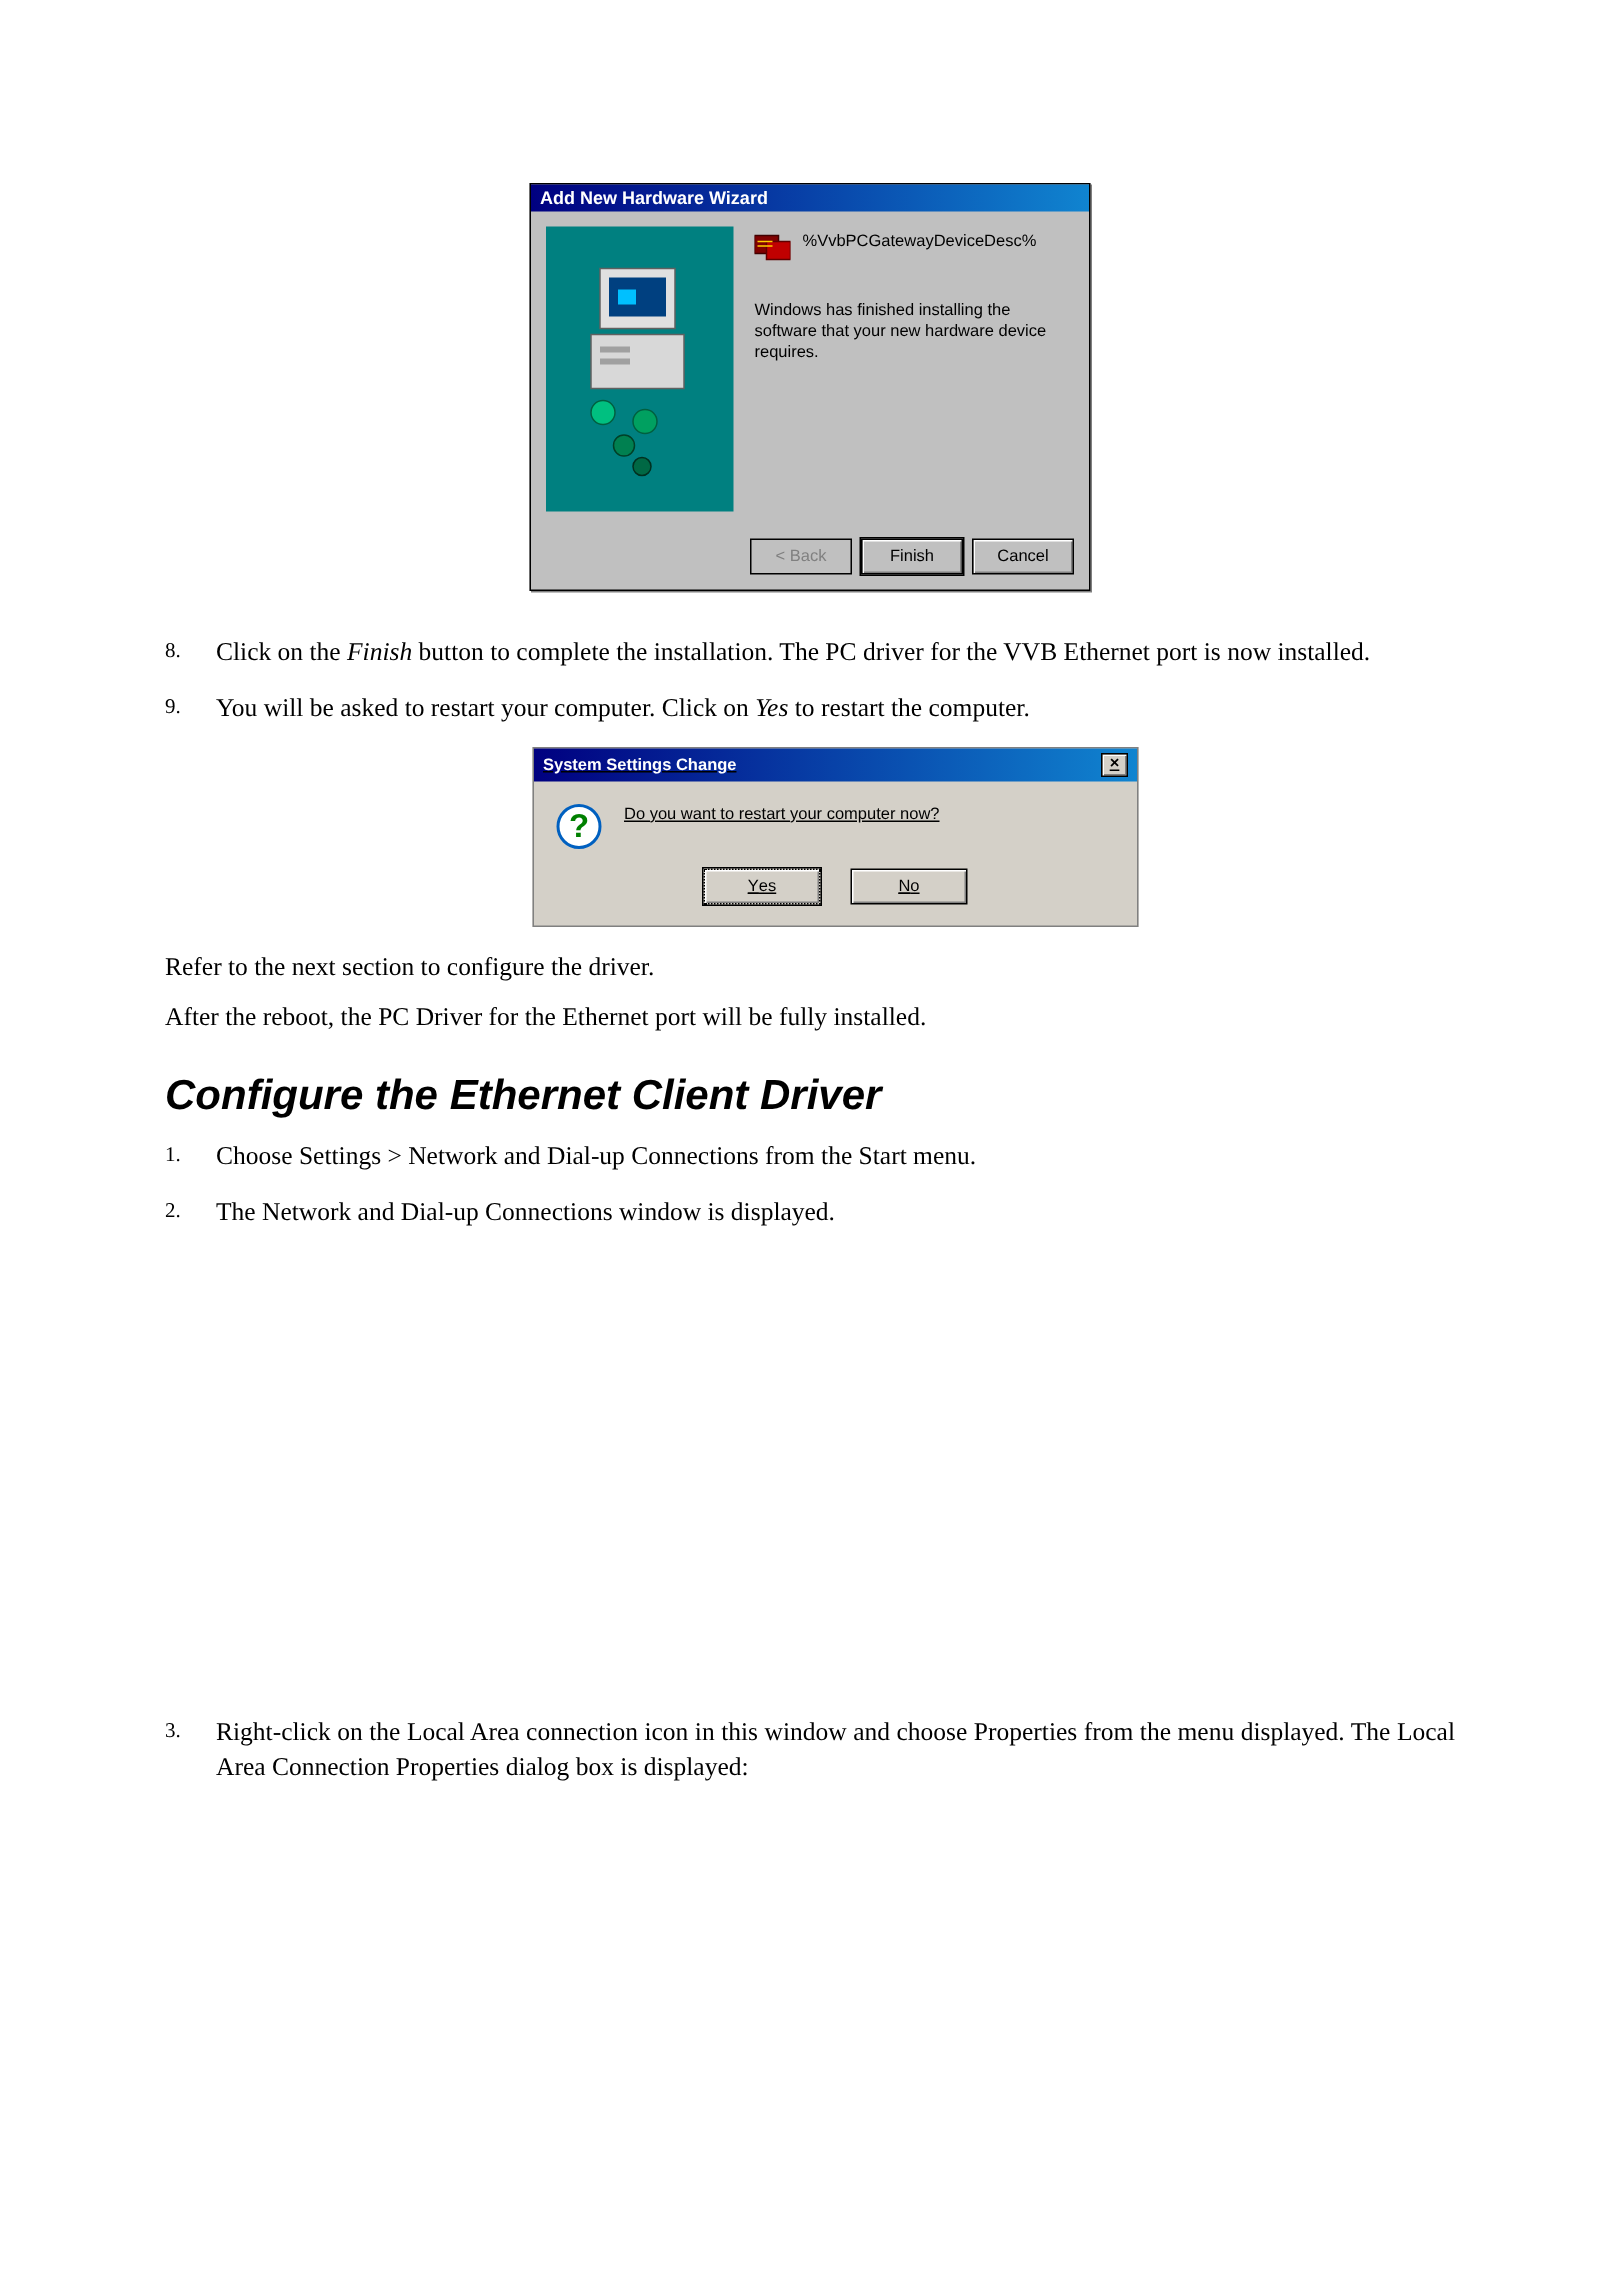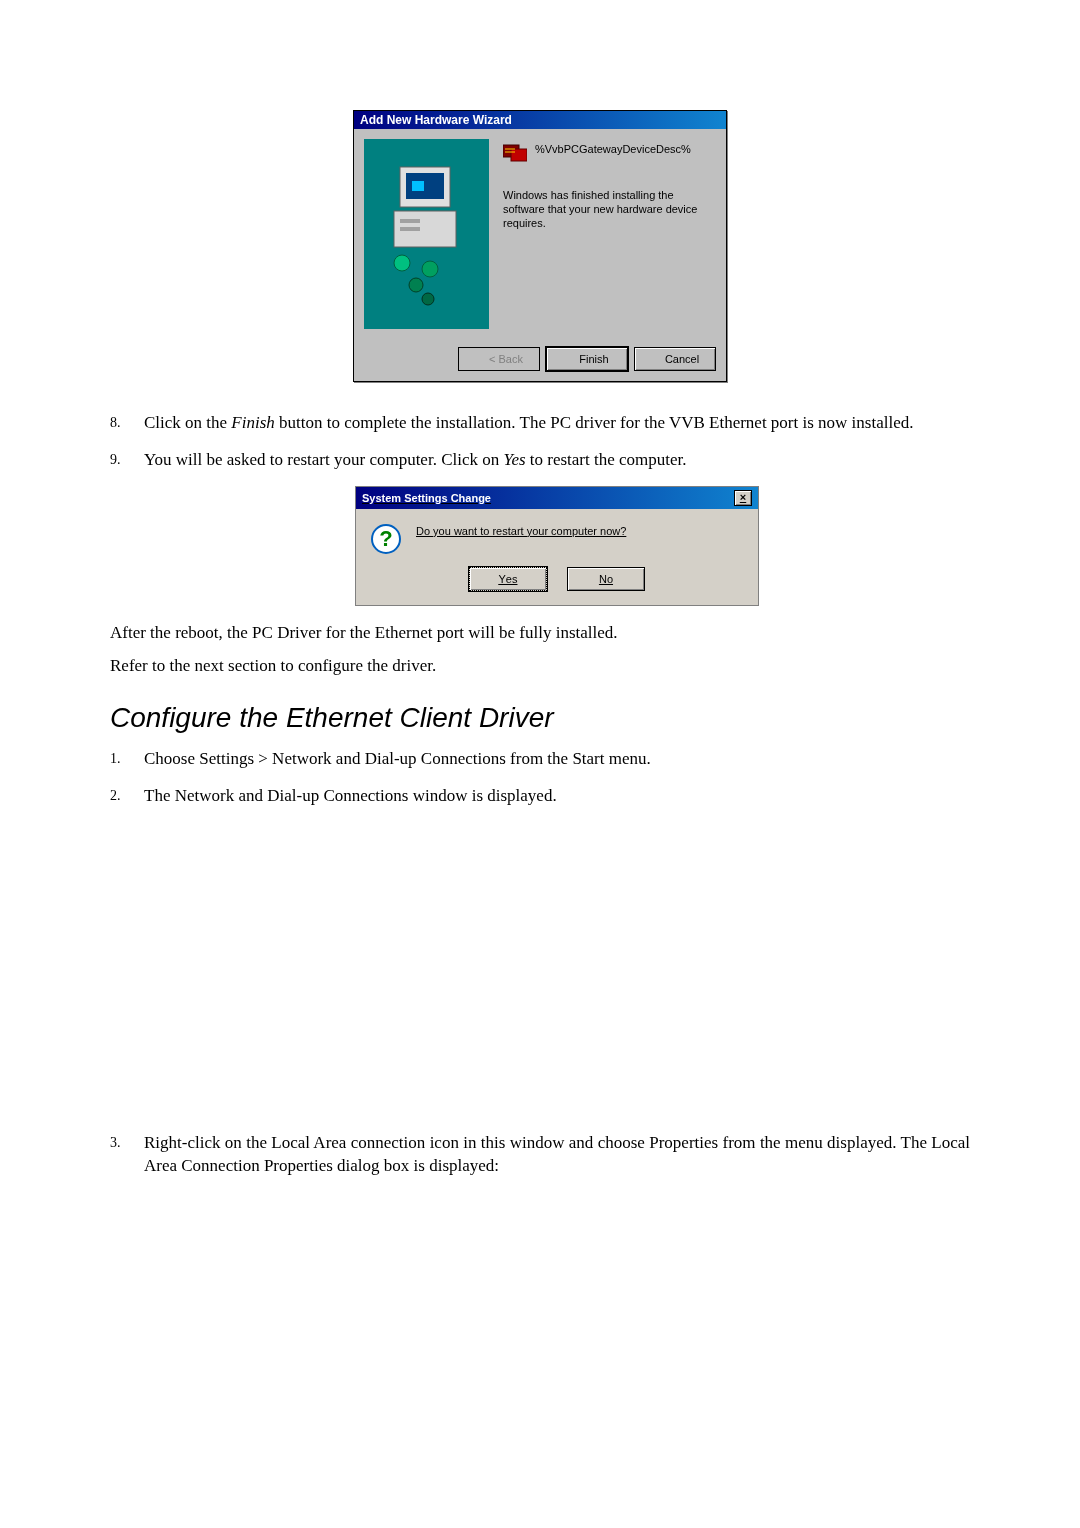--- a/index.html
+++ b/index.html
@@ -13,21 +13,21 @@
     width: 1080px;
     min-height: 1528px;
     box-sizing: border-box;
     padding: 110px 110px 80px 110px;
     position: relative;
   }
 
   
   .wizard {
     width: 372px;
-    margin: 0 auto 30px auto;
+    margin: 12px auto 30px auto;
     border: 1px solid #000;
     background: #c0c0c0;
     box-shadow: 1px 1px 0 #808080;
     font-family: Tahoma, Arial, sans-serif;
     font-size: 11px;
   }
   .wizard .titlebar {
     background: linear-gradient(to right, #000080, #1084d0);
     color: #fff;
     font-weight: bold;
@@ -71,21 +71,20 @@
     height: 22px;
     background: #c0c0c0;
     border: 1px solid #000;
     box-shadow: inset 1px 1px 0 #fff, inset -1px -1px 0 #808080;
     font-family: Tahoma, Arial, sans-serif;
     font-size: 11px;
     display: inline-flex;
     align-items: center;
     justify-content: center;
     text-align: center;
-    padding-left: 14px;
   }
   .wizard .btn.disabled {
     color: #808080;
     box-shadow: none;
   }
   .wizard .btn.default {
     outline: 1px solid #000;
   }
 
   
@@ -170,21 +169,21 @@
     outline: 1px solid #000;
   }
 
   .para {
     font-size: 17px;
     margin: 10px 0 10px 0;
     line-height: 1.35;
   }
 
   .section-title {
-    font-weight: normal;
+    font-weight: bold;
     font-style: italic;
     font-size: 28px;
     font-family: Arial, Helvetica, sans-serif;
     margin: 24px 0 14px 0;
   }
 
   .blank-figure {
     width: 100%;
     height: 310px;
   }
@@ -278,22 +277,22 @@
             <span>es</span>
           </span>
         <span class="btn">
             <span class="ul">N</span>
             <span>o</span>
           </span>
       </div>
     </div>
   </div>
 
+  <p class="para">Refer to the next section to configure the driver.</p>
   <p class="para">After the reboot, the PC Driver for the Ethernet port will be fully installed.</p>
-  <p class="para">Refer to the next section to configure the driver.</p>
 
   <h2 class="section-title">Configure the Ethernet Client Driver</h2>
 
 
   <ol class="doc-ol">
     <li>
       <span class="num">1.</span>
       <span class="txt">Choose Settings &gt; Network and Dial-up Connections from the Start menu.</span>
     </li>
     <li>

